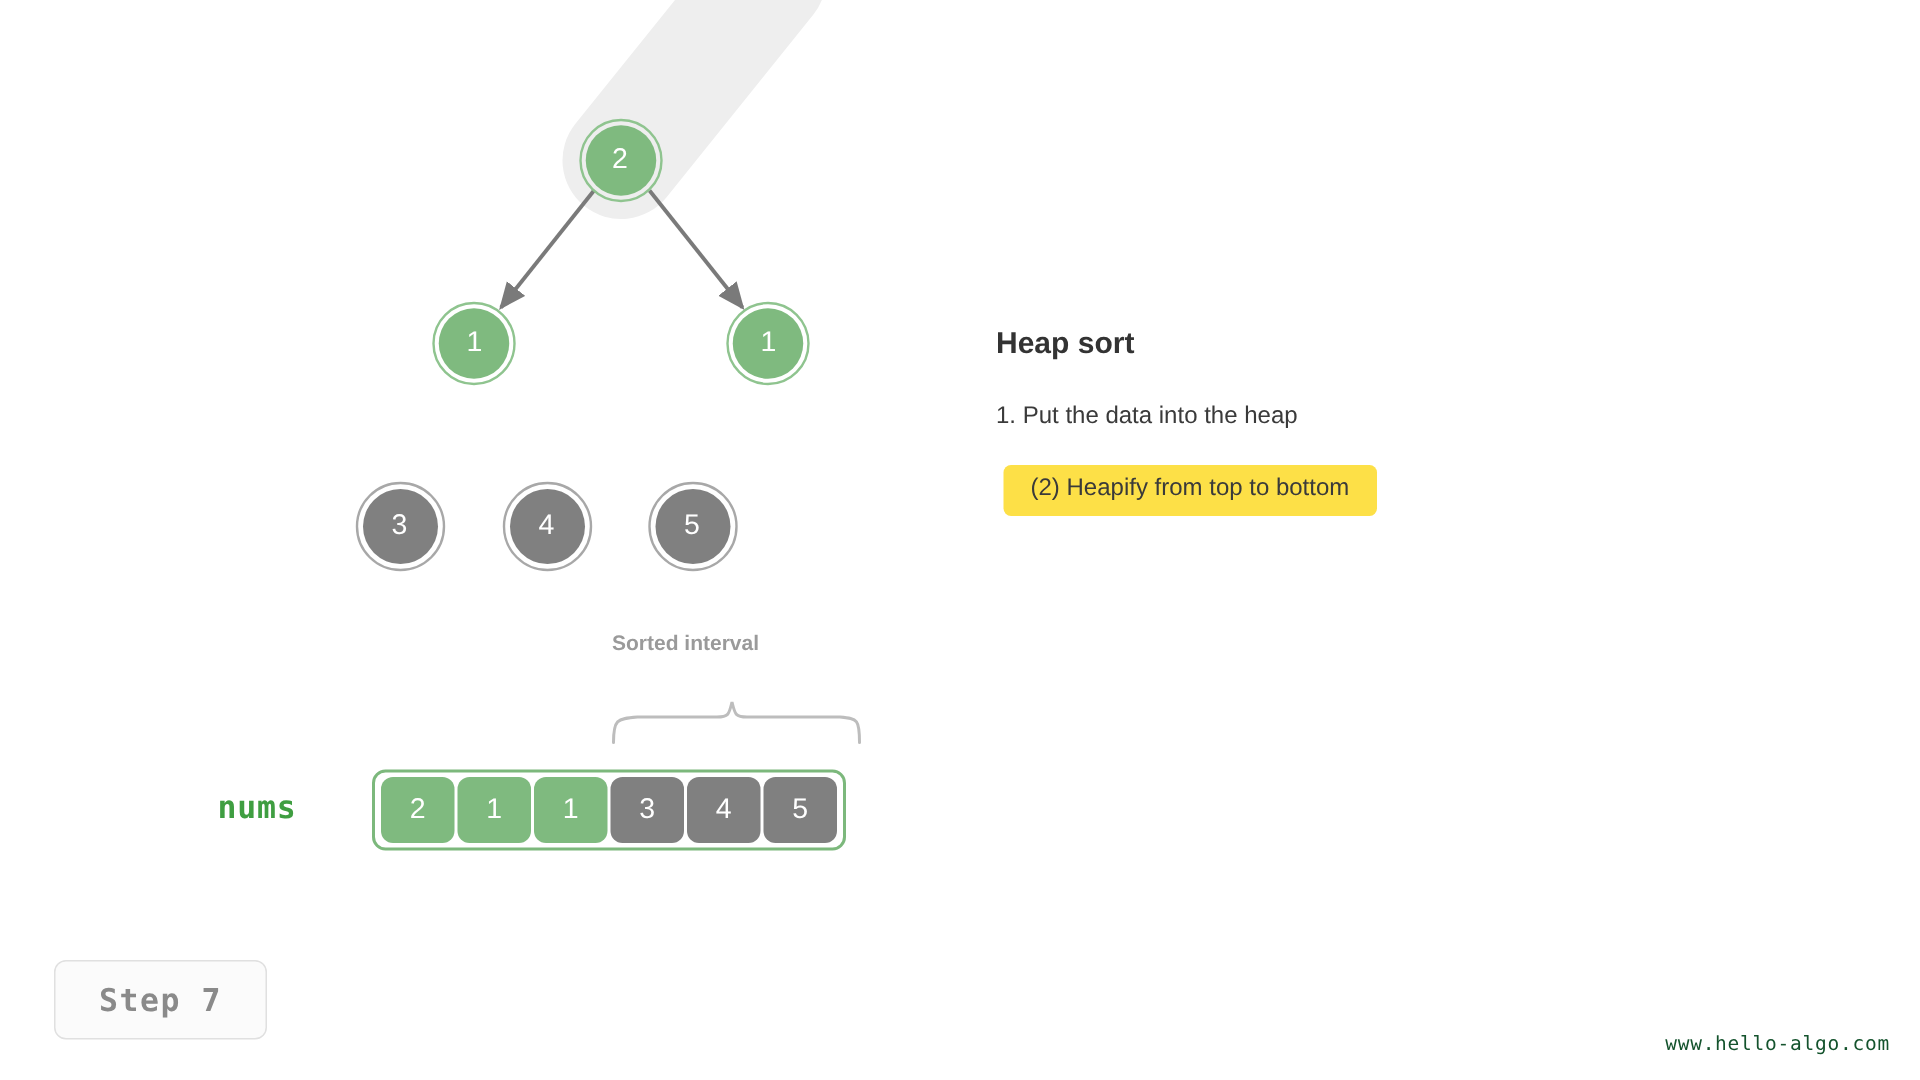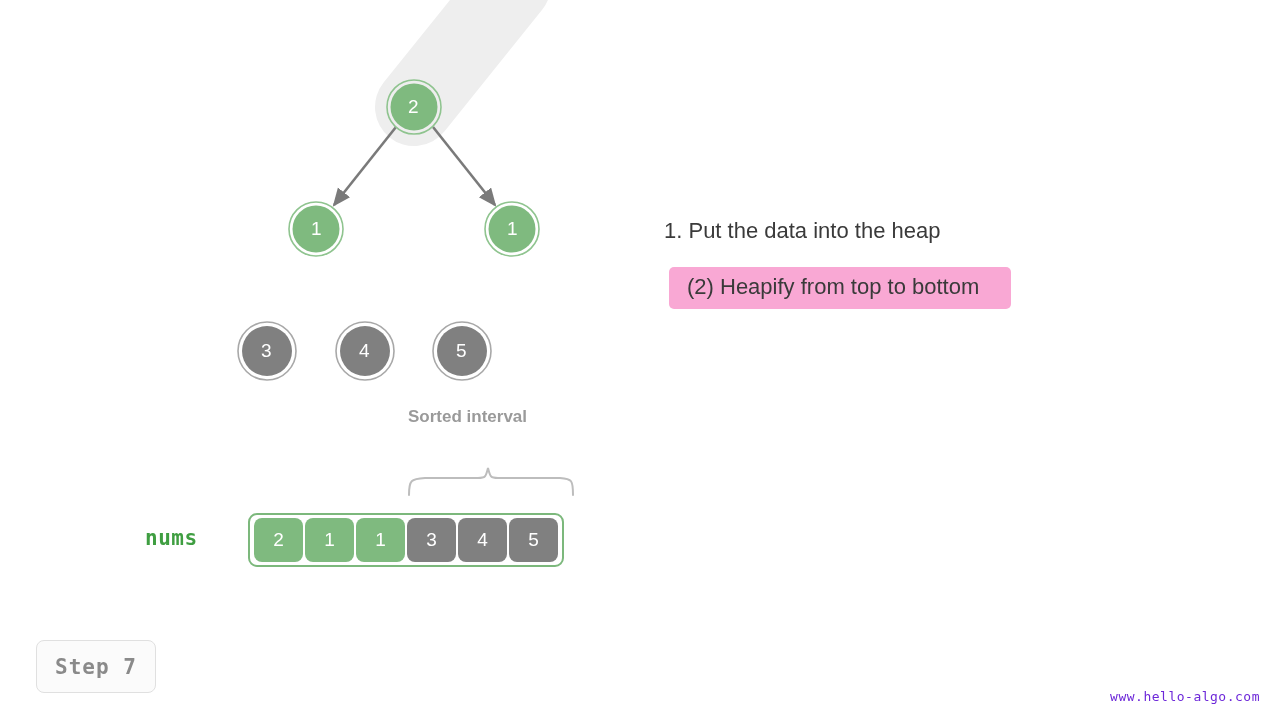--- a/index.html
+++ b/index.html
@@ -69,37 +69,37 @@
     left: 145px; top: 526px;
     font-family: "DejaVu Sans Mono", monospace;
     font-weight: bold;
     font-size: 21px;
     color: #3f9e41;
     letter-spacing: 0.5px;
   }
 
   #sorted-label {
     position: absolute;
-    left: 408px; top: 407px;
-    font-size: 17px;
+    left: 408px; top: 420px;
+    font-size: 14px;
     font-weight: bold;
     color: #9a9a9a;
     white-space: nowrap;
   }
   #brace-svg {
     position: absolute;
     left: 400px; top: 462px;
     width: 185px; height: 40px;
   }
 
   
   #step-badge {
     position: absolute;
     left: 36px; top: 640px;
-    width: 120px; height: 53px;
+    width: 142px; height: 53px;
     border: 1px solid #e0e0e0;
     border-radius: 8px;
     background: #fbfbfb;
     display: flex;
     align-items: center;
     justify-content: center;
     font-family: "DejaVu Sans Mono", monospace;
     font-weight: bold;
     font-size: 21px;
     color: #8a8a8a;
@@ -113,44 +113,44 @@
     left: 664px; top: 218px;
     width: 600px;
   }
   #heap-title {
     font-size: 20px;
     font-weight: bold;
     color: #333333;
     margin: 0 0 28px 0;
   }
   .step-line {
-    font-size: 22px;
+    font-size: 16px;
     color: #3a3a3a;
     margin-bottom: 23px;
     white-space: nowrap;
   }
   .step-line.sub {
     margin-left: 22px;
   }
   .step-line.highlight {
     display: inline-block;
-    background: #f9a8d4;
+    background: #fde047;
     border-radius: 5px;
-    padding: 7px 32px 9px 18px;
+    padding: 7px 18px 9px 18px;
     margin-left: 5px;
     margin-bottom: 0;
   }
 
   
   #watermark {
     position: absolute;
     right: 20px; bottom: 16px;
     font-family: "DejaVu Sans Mono", monospace;
     font-size: 13px;
-    color: #6d28d9;
+    color: #14532d;
     letter-spacing: 0.5px;
     text-align: right;
   }
 </style>
 </head>
 <body>
 
 <div id="diagram-panel">
 
   <svg id="tree-svg" viewBox="0 0 640 720">
@@ -216,20 +216,21 @@
     <div class="cell green">1</div>
     <div class="cell gray">3</div>
     <div class="cell gray">4</div>
     <div class="cell gray">5</div>
   </div>
 
   <div id="step-badge">Step 7</div>
 </div>
 
 <div id="text-panel">
+  <div id="heap-title">Heap sort</div>
 
   <div class="step-line">1. Put the data into the heap</div>
 
 
 
   <div class="step-line sub highlight">(2) Heapify from top to bottom</div>
 </div>
 
 <div id="watermark">www.hello-algo.com</div>
 

